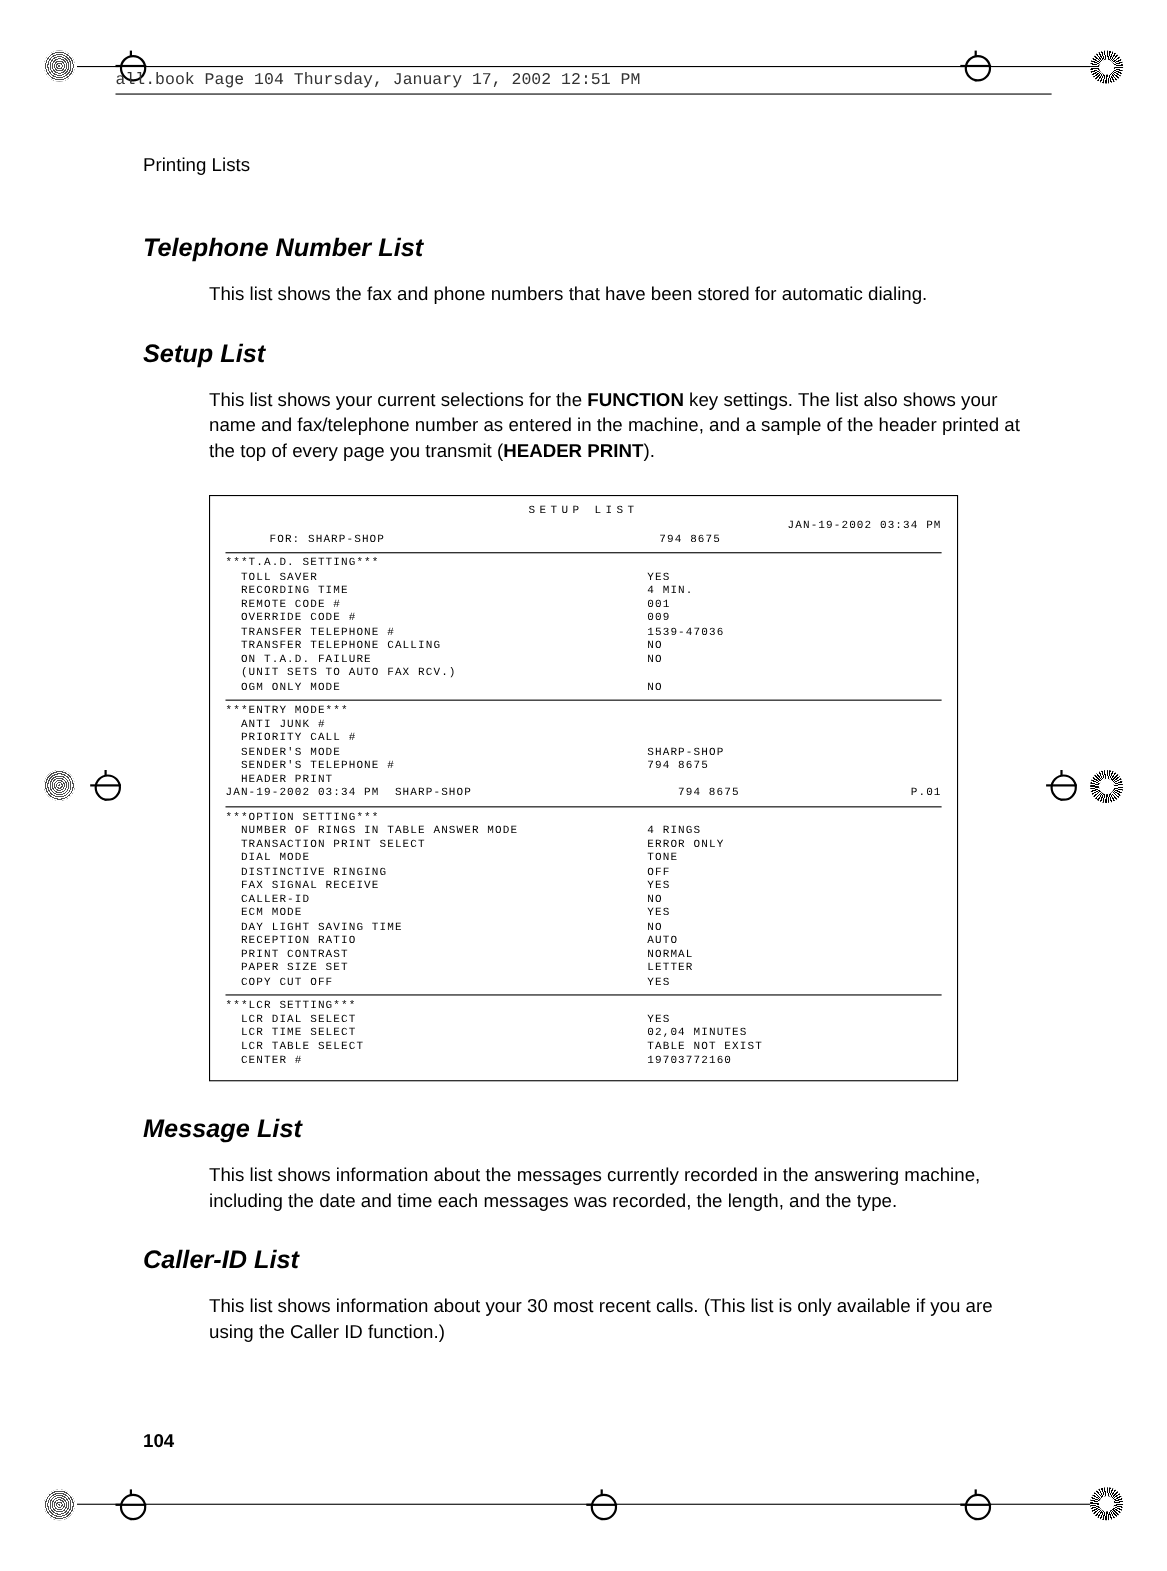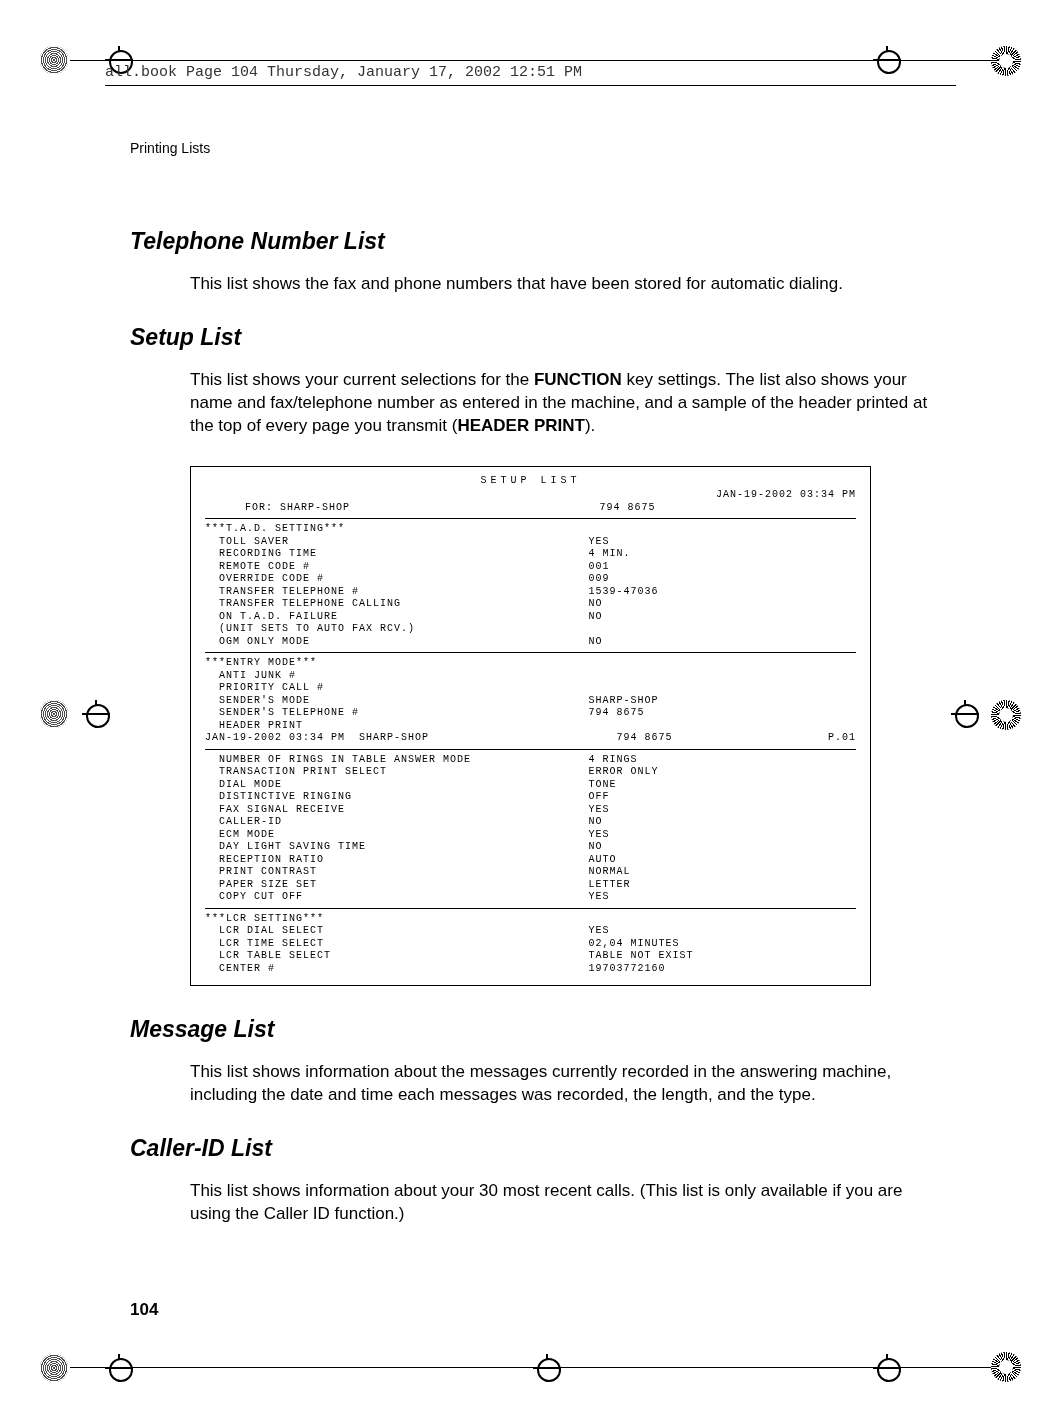--- a/index.html
+++ b/index.html
@@ -73,22 +73,22 @@
     border-bottom: 1px solid #000;
     padding-bottom: 4px;
   }
   .content {
     position: absolute;
     top: 140px;
     left: 130px;
     right: 130px;
   }
   .breadcrumb {
-    font-size: 14px;
-    margin-bottom: 72px;
+    font-size: 17px;
+    margin-bottom: 52px;
   }
   h2 {
     font-style: italic;
     font-weight: bold;
     font-size: 23px;
     margin: 0 0 18px 0;
   }
   .body-text {
     font-size: 17px;
     line-height: 1.35;
@@ -279,20 +279,21 @@
           <span class="r"></span>
         </div>
       </div>
     <div class="setup-row">
       <span style="width:50%; white-space:pre">JAN-19-2002 03:34 PM  SHARP-SHOP</span>
       <span style="width:35%; text-align:center">794 8675</span>
       <span style="width:15%; text-align:right">P.01</span>
     </div>
     <hr class="setup-divider">
 
+    <div>***OPTION SETTING***</div>
     <div id="option-rows">
         <div class="setup-row">
           <span class="l" style="padding-left: 14px;">NUMBER OF RINGS IN TABLE ANSWER MODE</span>
           <span class="r">4 RINGS</span>
         </div>
         <div class="setup-row">
           <span class="l" style="padding-left: 14px;">TRANSACTION PRINT SELECT</span>
           <span class="r">ERROR ONLY</span>
         </div>
         <div class="setup-row">

